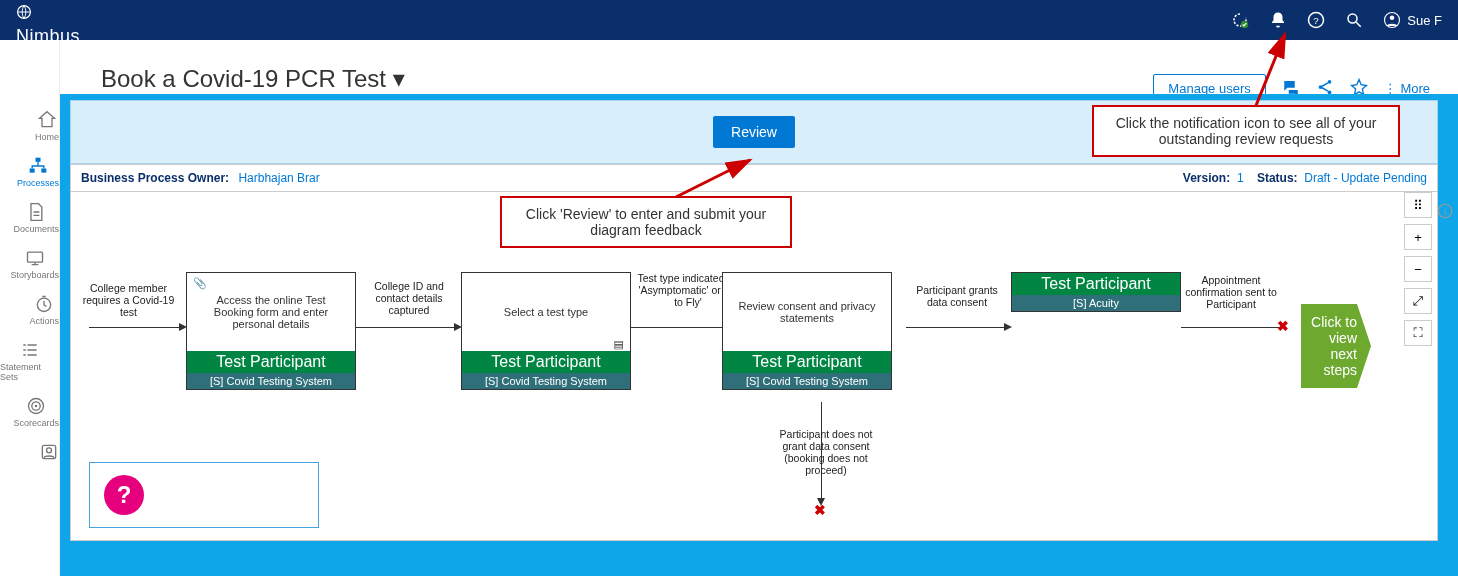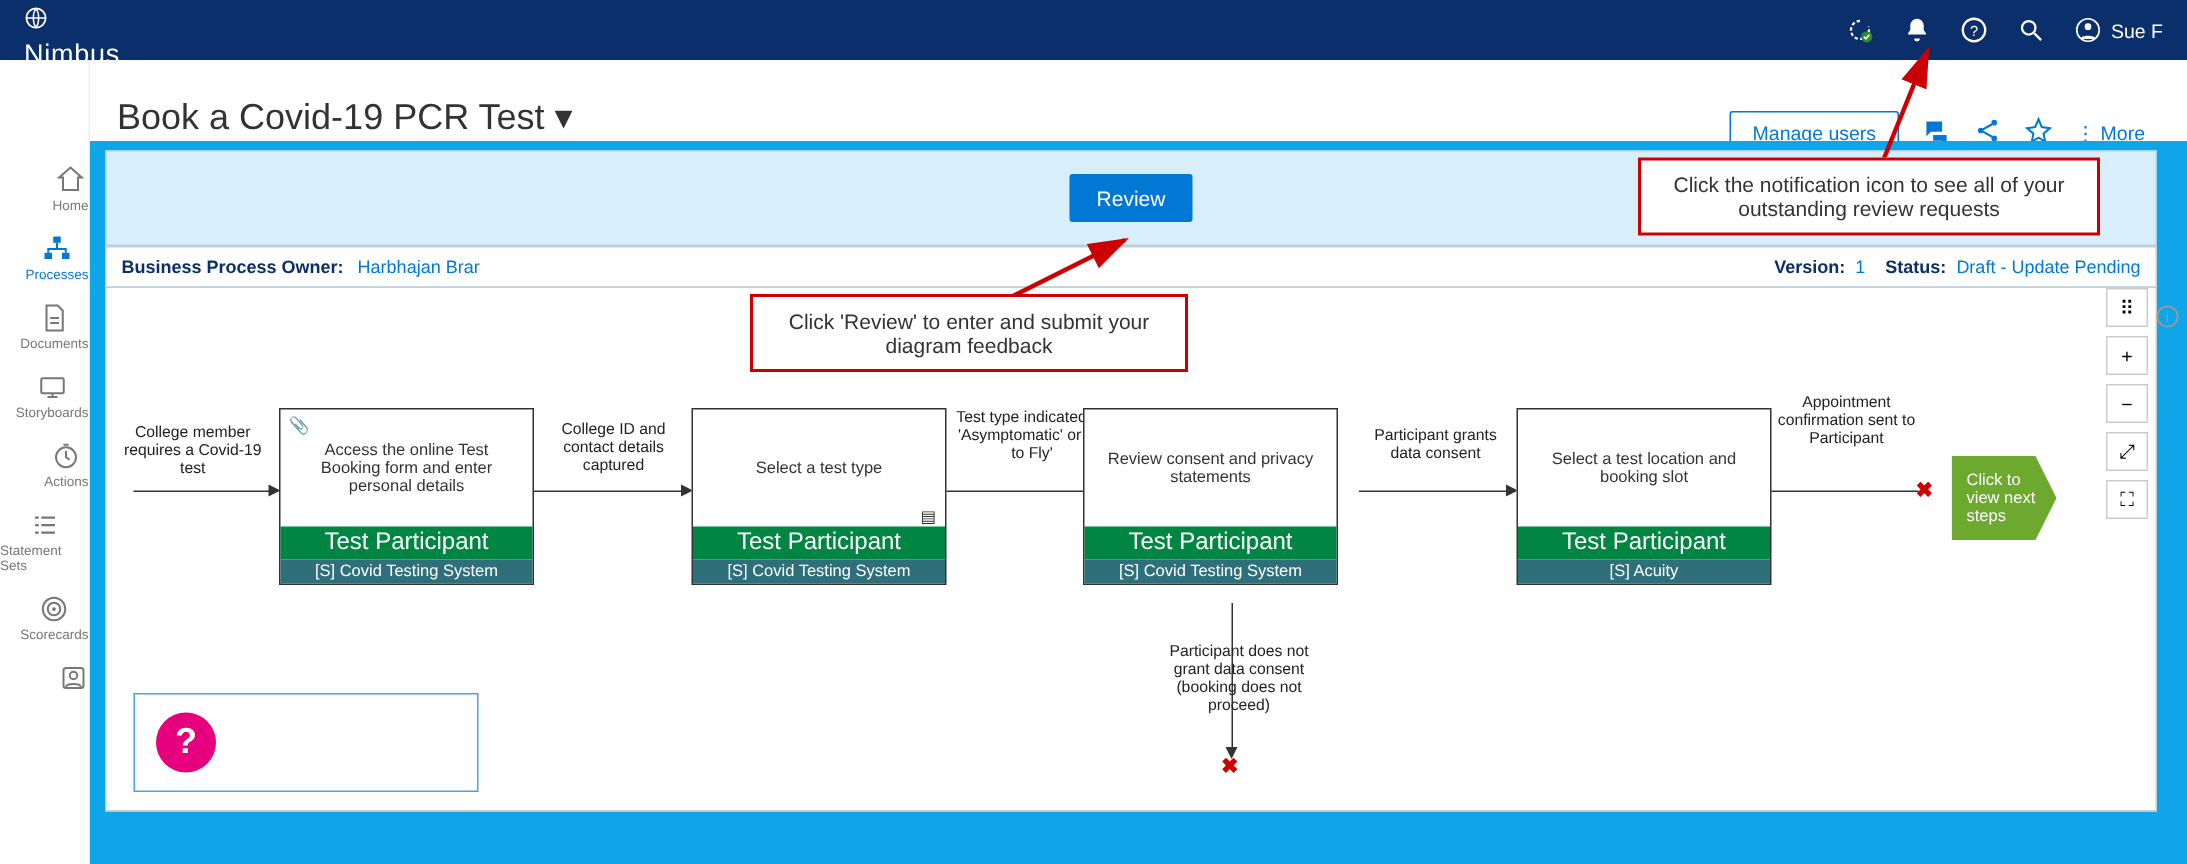--- a/index.html
+++ b/index.html
@@ -33,21 +33,21 @@
     flex-direction: column;
   }
   .brand .tm { font-size: 9px; position: relative; top: -6px; opacity:.8; }
   .top-icons { display:flex; gap:20px; align-items:center; }
   .top-icons .ticon { width:18px; height:18px; display:flex; align-items:center; justify-content:center; cursor:pointer; }
   .top-icons svg { width:18px; height:18px; fill:#fff; }
   .user { display:flex; align-items:center; gap:6px; font-size:13px; }
   
   .page-head {
     display:flex; align-items:center; justify-content:space-between;
-    padding: 14px 28px 10px 78px;
+    padding: 14px 28px 10px 101px;
   }
   .page-title { font-size: 24px; color:#333; }
   .page-actions { display:flex; align-items:center; gap:16px;margin-top:20px; }
   .btn-manage {
     border:1px solid #0078d4; color:#0078d4; background:#fff;
     padding:6px 14px; font-size:13px; cursor:pointer; border-radius:2px;
   }
   .act-icon { color:#0078d4; cursor:pointer; }
   .act-icon svg { width:18px; height:18px; fill:#0078d4; }
   .more { color:#0078d4; cursor:pointer; font-size:13px; }
@@ -90,22 +90,22 @@
   .pbox {
     position:absolute; width:170px; border:1px solid #333; background:#fff;
     display:flex; flex-direction:column;
   }
   .pbox .body { padding:14px 8px; font-size:11px; text-align:center; min-height:78px; display:flex; align-items:center; justify-content:center; }
   .pbox .role { background:#008542; color:#fff; font-size:16px; text-align:center; padding:2px 0; }
   .pbox .sys  { background:#2f6f7a; color:#fff; font-size:11px; text-align:center; padding:2px 0; }
   .flow-label { position:absolute; font-size:10.5px; text-align:center; color:#222; width:120px; }
   .termX { position:absolute; color:#c00; font-weight:bold; font-size:14px; }
   .next-chevron {
-    position:absolute; background:#6ea92f; color:#fff; font-size:11px;
-    padding:10px 14px 10px 10px; width:70px; text-align:left;
+    position:absolute; background:#6ea92f; color:#fff; font-size:14px;
+    padding:10px 14px 10px 10px; width:70px; text-align:right;
     clip-path: polygon(0 0, 80% 0, 100% 50%, 80% 100%, 0 100%);
     cursor:pointer;
   }
   .info-card {
     position:absolute; border:1px solid #4aa3df; padding:12px 14px;
     display:flex; align-items:center; gap:14px; background:#fff; width:230px;
   }
   .info-card .qmark {
     width:40px; height:40px; border-radius:50%; background:#e6007e; color:#fff;
     display:flex; align-items:center; justify-content:center; font-size:24px; font-weight:bold;
@@ -317,25 +317,24 @@
     <div class="pbox" style="left:651px; top:80px;">
       <div class="body">Review consent and privacy statements</div>
       <div class="role">Test Participant</div>
       <div class="sys">[S] Covid Testing System</div>
     </div>
     <div class="flow-label" style="left:838px; top:92px; width:96px;">Participant grants data consent</div>
     <div class="hline" style="left:835px; top:135px; width:100px;"></div>
     <div class="arrowR" style="left:933px; top:131px;"></div>
 
     <div class="pbox" style="left:940px; top:80px;">
-      <div class="body">Select a test location and booking slot</div>
       <div class="role">Test Participant</div>
       <div class="sys">[S] Acuity</div>
     </div>
-    <div class="flow-label" style="left:1112px; top:70px; width:96px;text-align:center;">Appointment confirmation sent to Participant</div>
+    <div class="flow-label" style="left:1112px; top:82px; width:96px;text-align:center;">Appointment confirmation sent to Participant</div>
     <div class="hline" style="left:1110px; top:135px; width:98px;"></div>
     <div class="termX" style="left:1206px; top:126px;">✖</div>
 
     <div class="vline" style="left:750px; top:210px; height:98px;"></div>
     <div class="arrowD" style="left:746px; top:306px;"></div>
     <div class="flow-label" style="left:700px; top:236px; width:110px;">Participant does not grant data consent (booking does not proceed)</div>
     <div class="termX" style="left:743px; top:310px;">✖</div>
 
     <div class="next-chevron" style="left:1230px; top:112px;">Click to view next steps</div>
 

